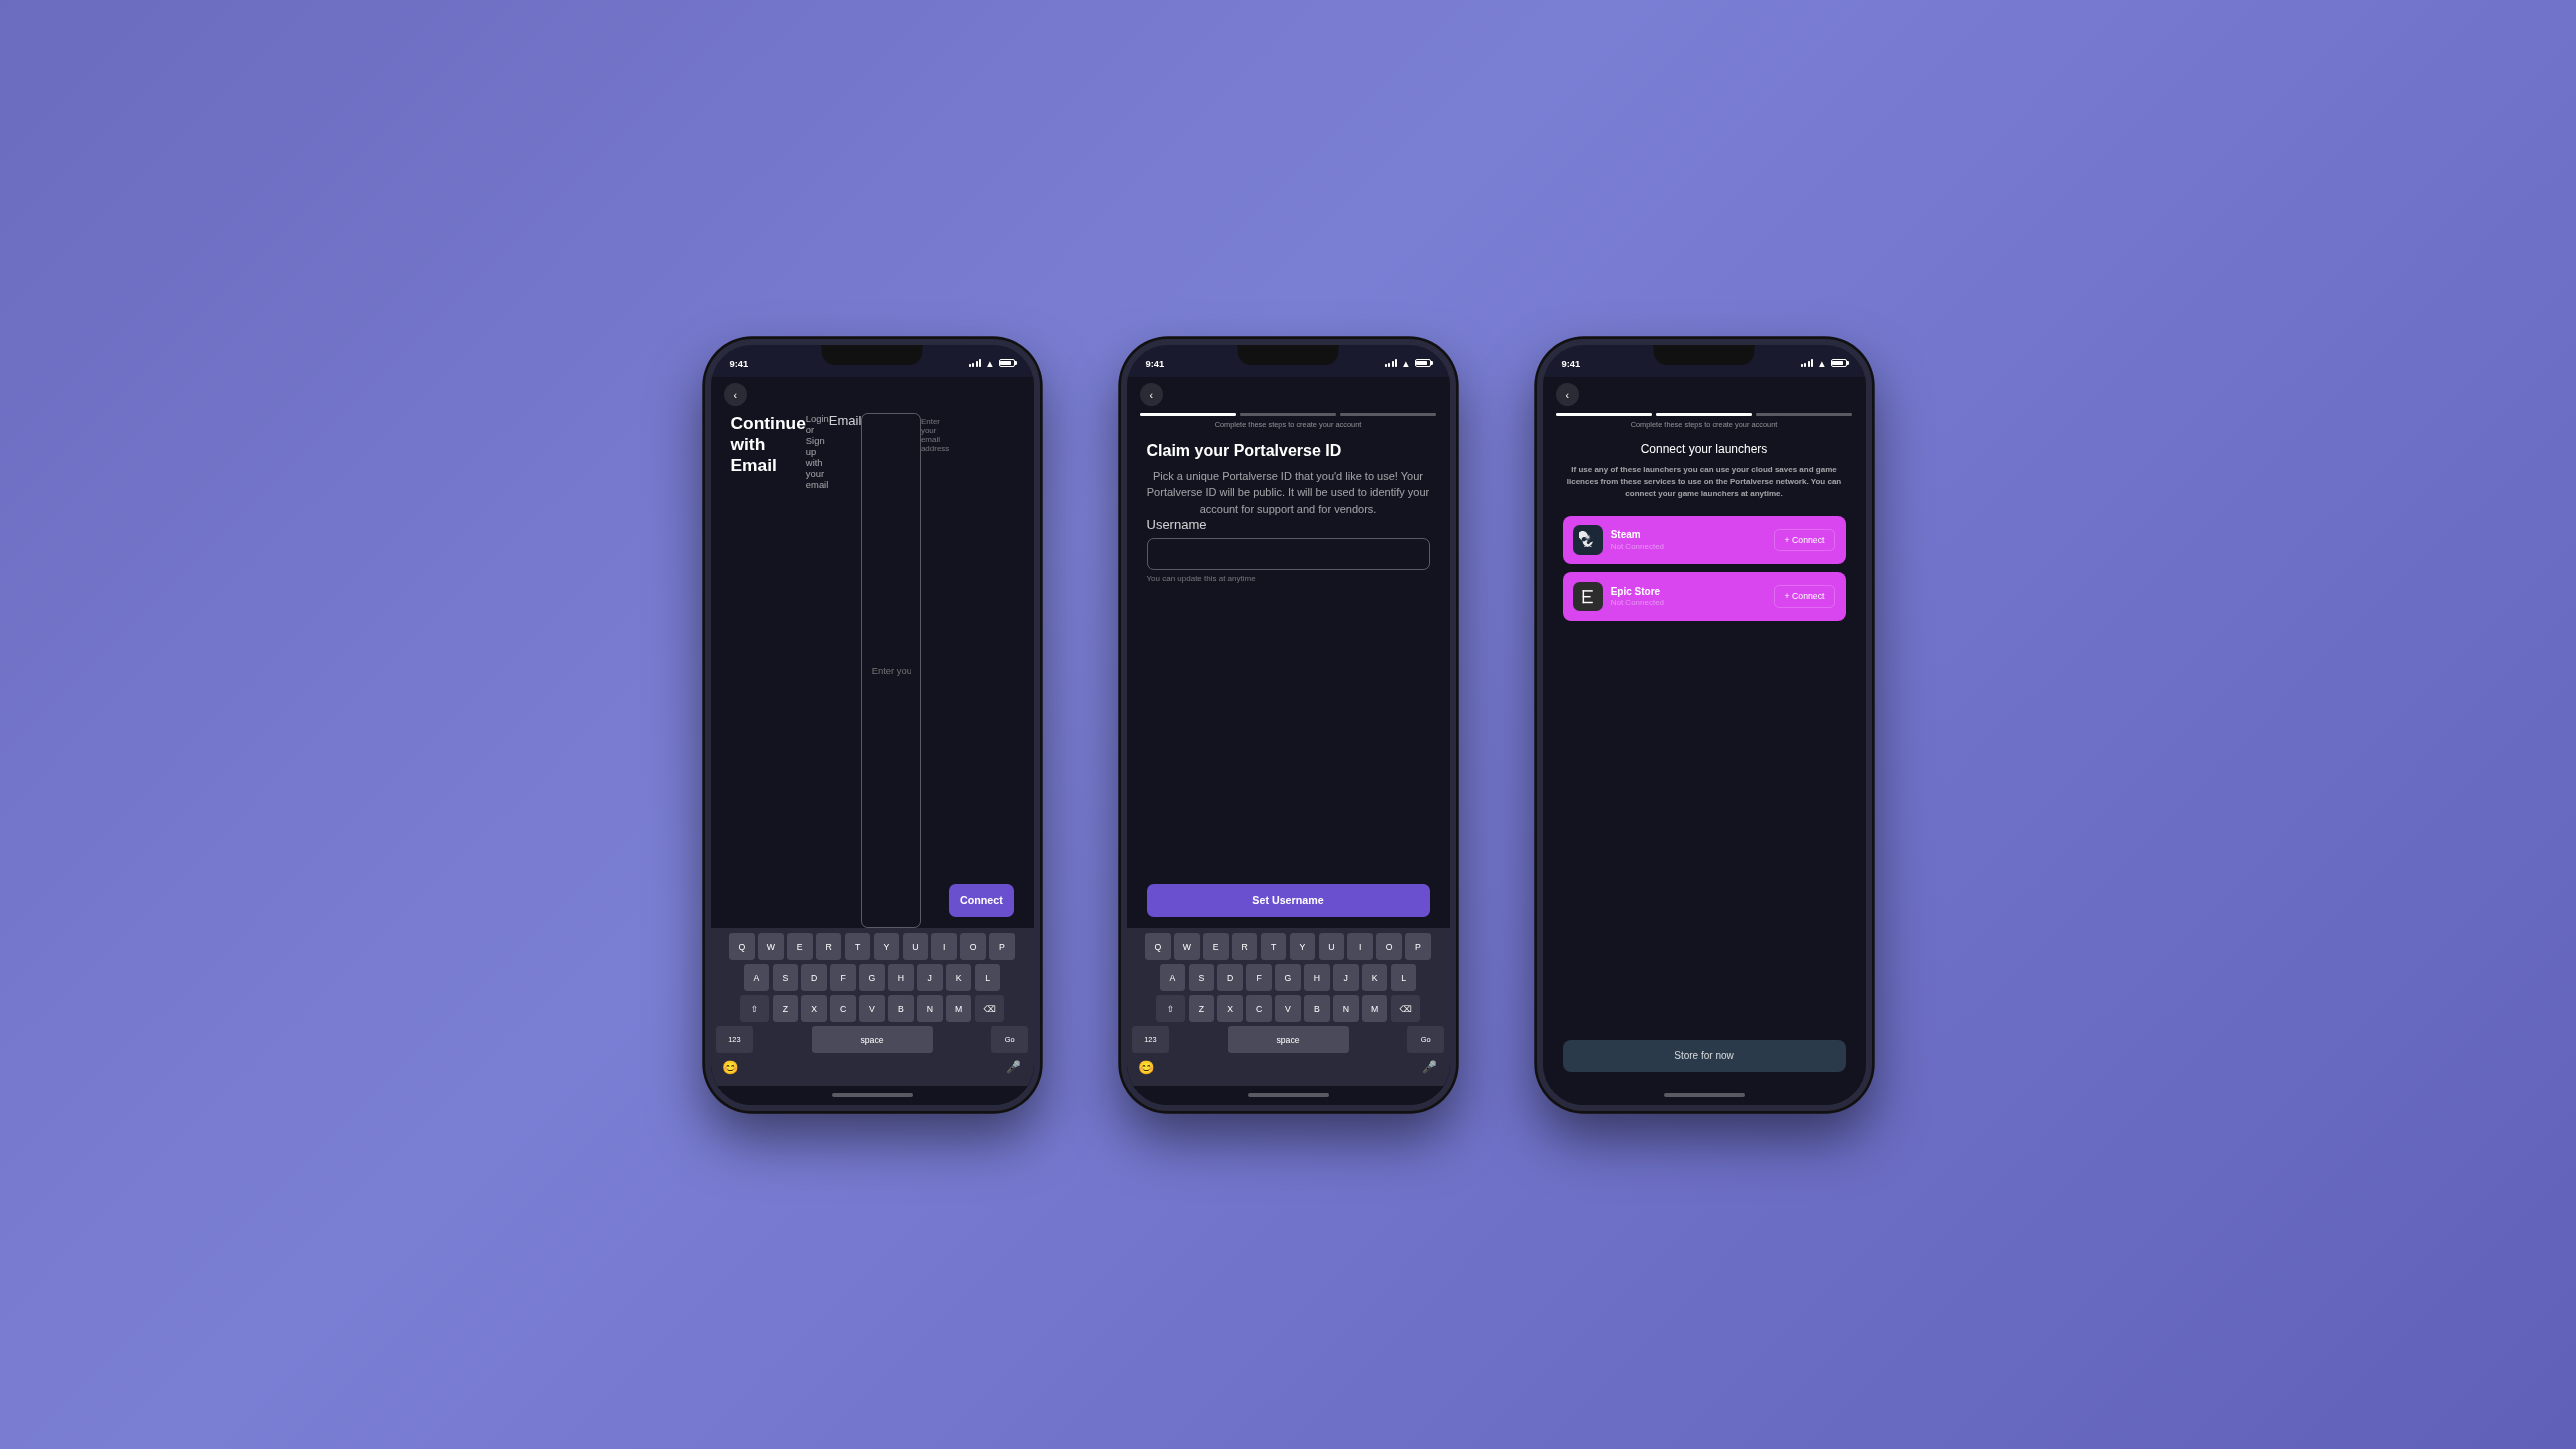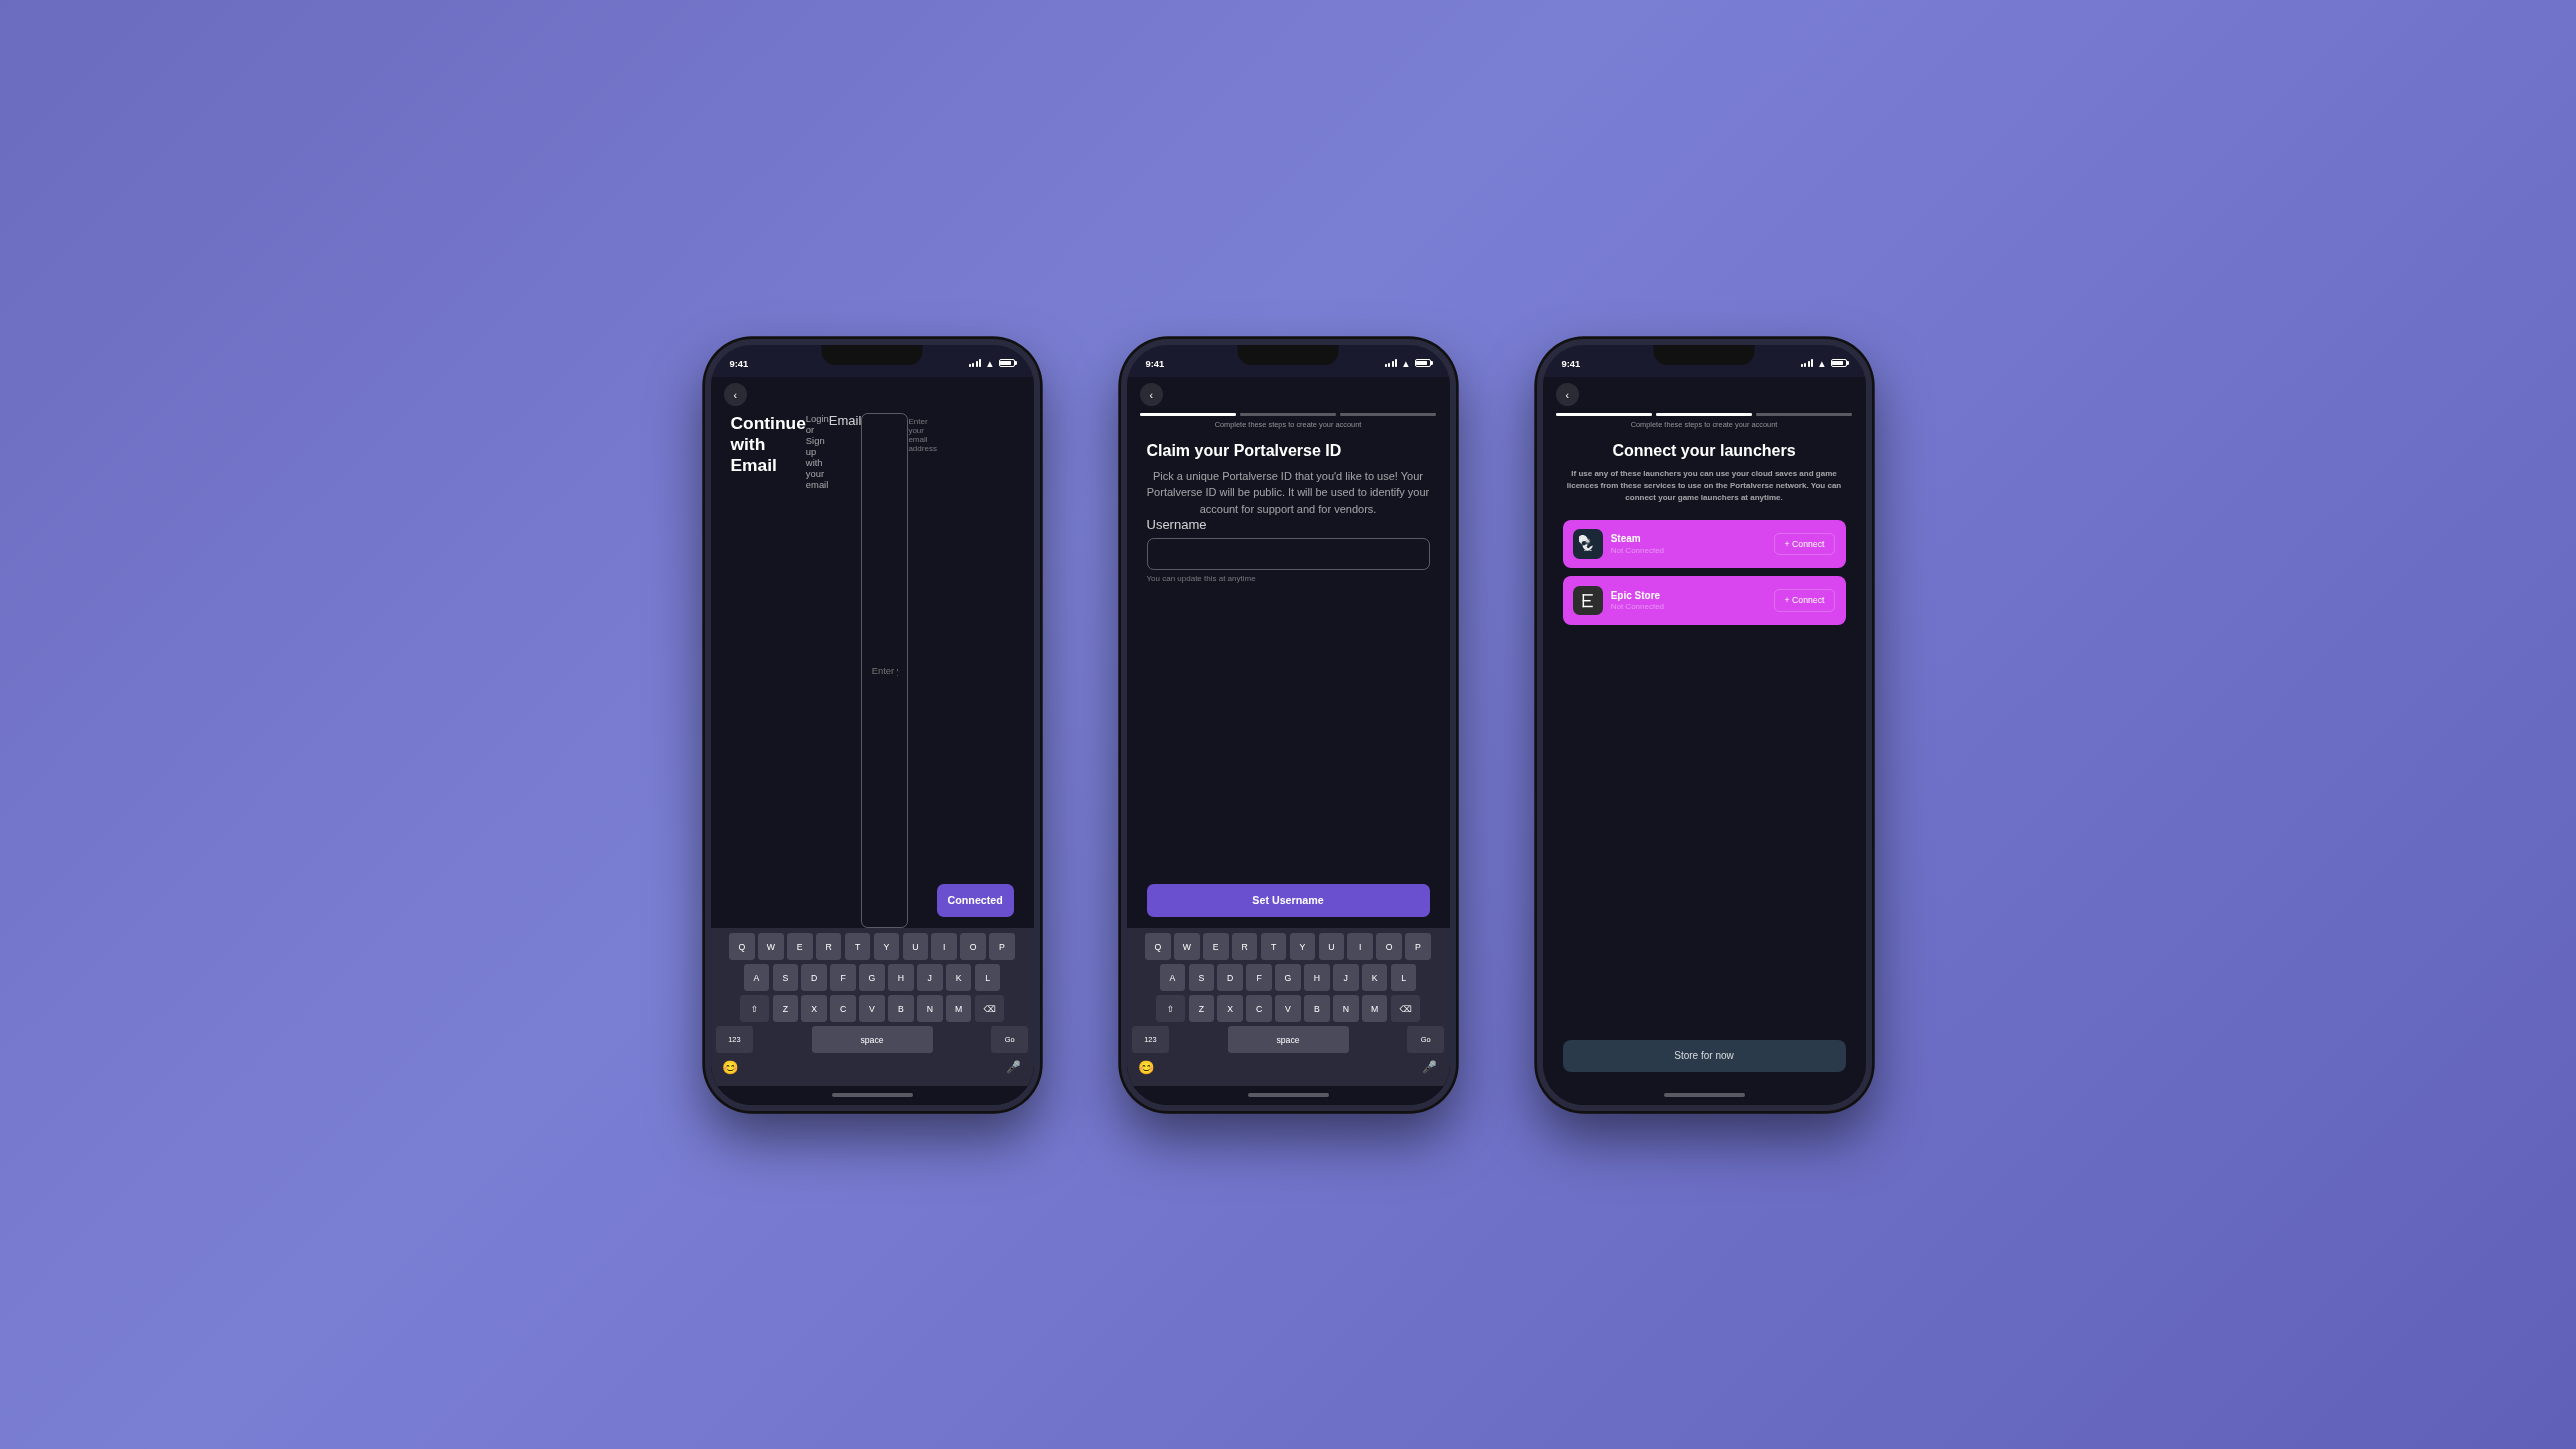--- a/index.html
+++ b/index.html
@@ -300,22 +300,22 @@
 
     
     .phone3-content {
       padding: 0 20px;
       flex: 1;
       display: flex;
       flex-direction: column;
     }
 
     .connect-title {
-      font-size: 16px;
-      font-weight: 700;
+      font-size: 12px;
+      font-weight: 400;
       color: white;
       text-align: center;
       margin-bottom: 8px;
     }
 
     .connect-desc {
       font-size: 8px;
       color: rgba(255,255,255,0.6);
       text-align: center;
       line-height: 1.5;
@@ -450,21 +450,21 @@
     <div class="back-btn">‹</div>
 
     <div class="phone1-content">
       <h1 class="screen-title">Continue with Email</h1>
       <p class="screen-subtitle">Login or Sign up with your email</p>
 
       <label class="field-label">Email</label>
       <input class="text-input" type="email" placeholder="Enter your email address" style="">
       <p class="field-hint">Enter your email address</p>
 
-      <button class="primary-btn">Connected</button>
+      <button class="primary-btn">Connect</button>
     </div>
 
     <div class="keyboard">
       <div class="kb-row">
         <div class="kb-key">Q</div>
         <div class="kb-key">W</div>
         <div class="kb-key">E</div>
         <div class="kb-key">R</div>
         <div class="kb-key">T</div>
         <div class="kb-key">Y</div>

